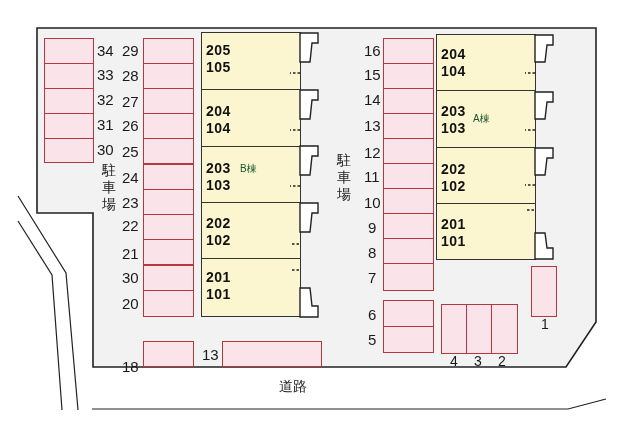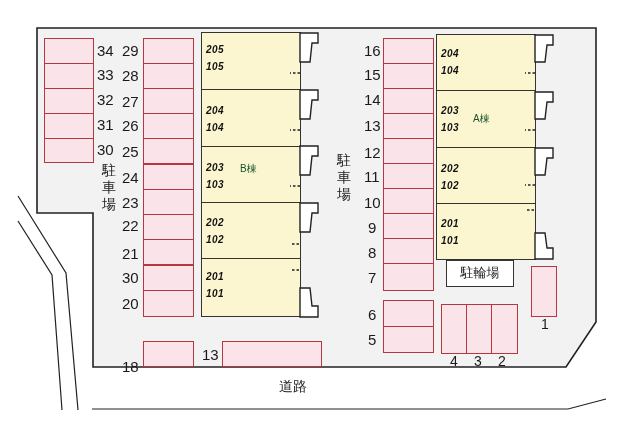--- a/index.html
+++ b/index.html
@@ -3,21 +3,21 @@
 <meta charset="utf-8">
 <style>
   html, body { margin:0; padding:0; background:#ffffff; }
   body { width:640px; height:426px; position:relative; overflow:hidden;
          font-family:"Liberation Sans", "DejaVu Sans", sans-serif; color:#222; }
   #map { position:absolute; left:0; top:0; width:640px; height:426px;border-radius:30px; }
   .abs { position:absolute; }
   .pk { position:absolute; background:#fbe3ea; border:1.5px solid #b5373f; box-sizing:border-box; }
   .num { position:absolute; font-size:15px; line-height:15px; color:#1a1a1a; }
   .unit { position:absolute; background:#fbf6cf; border:1.5px solid #333; box-sizing:border-box; }
-  .unit .lbl { position:absolute; left:4px; font-size:10px; font-weight:bold; line-height:14px; letter-spacing:0.5px; color:#111;font-style:italic; }
+  .unit .lbl { position:absolute; left:4px; font-size:14px; font-weight:bold; line-height:14px; letter-spacing:0.5px; color:#111; }
   .bldg-name { position:absolute; font-size:10px; color:#14532d; }
   .vtext { position:absolute; font-size:14px; line-height:17px; width:16px; text-align:center; color:#222; }
   .bike { position:absolute; background:#fff; border:1.5px solid #333; box-sizing:border-box;
           font-size:13px; text-align:center; }
   .road-label { position:absolute; font-size:14px; color:#222; }
 </style>
 </head>
 <body>
 
 <div id="map">
@@ -174,23 +174,20 @@
       </g>
       <g fill="none" stroke="#222" stroke-width="1.3" stroke-dasharray="2.5,2">
         <polyline points="-12,53 -12,47 -2,47 -2,41 10,41"></polyline>
         <polyline points="-12,110 -12,104 -2,104 -2,98 10,98"></polyline>
         <polyline points="-12,165 -12,159 -2,159 -2,153 10,153"></polyline>
         <polyline points="-12,165 -12,172 -2,172 -2,178 10,178"></polyline>
       </g>
     </svg>
   </div>
 
-  <div class="bike" style="left:446px;top:260px;width:68px;height:27px;line-height:24px">
-    <span>駐輪場</span>
-  </div>
 
   <div>
     <div class="pk" style="left:383px;top:300px;width:51px;height:27px"></div>
     <div class="pk" style="left:383px;top:326px;width:51px;height:27px"></div>
     <span class="num" style="left:368px;top:307px">6</span>
     <span class="num" style="left:368px;top:332px">5</span>
   </div>
 
   <div>
     <div class="pk" style="left:441px;top:304px;width:27px;height:50px"></div>

